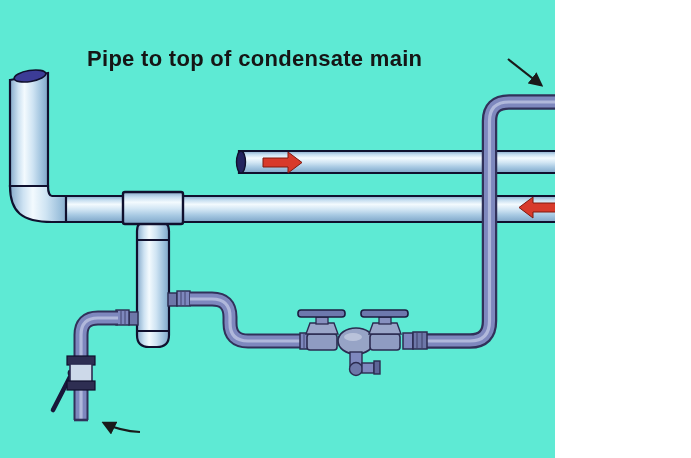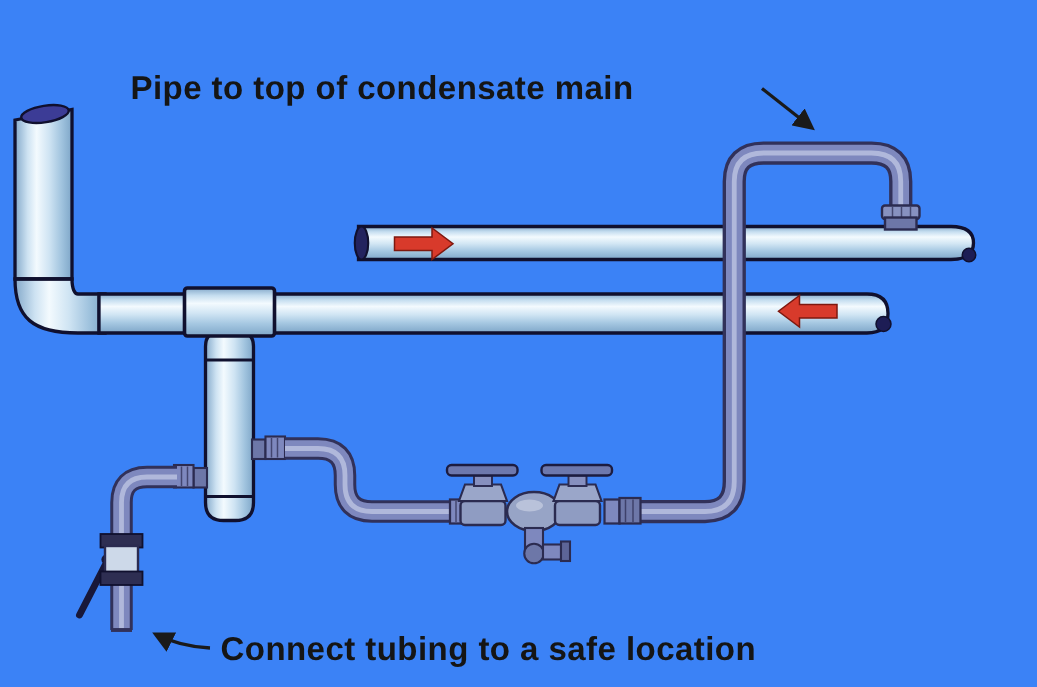--- a/index.html
+++ b/index.html
@@ -1,19 +1,19 @@
 <!DOCTYPE html>
 <html><head>
 <meta charset="utf-8">
 <style>
   html,body{margin:0;padding:0;}
   .stage{
     position:relative;
-    width:691px;height:458px;
-    background:#3b82f6;
+    width:555px;height:458px;
+    background:#5eead4;
     overflow:hidden;
     font-family:"Liberation Sans", sans-serif;
   }
   .stage svg{position:absolute;left:0;top:0;}
   .caption{
     position:absolute;
     font-weight:700;
     font-size:22px;
     letter-spacing:.3px;
     color:#151515;
@@ -174,15 +174,14 @@
         <line x1="417" y1="333" x2="417" y2="348" stroke="#2b2b50" stroke-width="1" opacity=".7"></line>
         <line x1="422" y1="333" x2="422" y2="348" stroke="#2b2b50" stroke-width="1" opacity=".7"></line>
       </g>
     </g>
 
     <polygon points="263,158 288,158 288,152 302,162.5 288,173 288,167 263,167" stroke="#7e180f" stroke-width="1" fill="#d83a2b"></polygon>
     <polygon points="558,203 533,203 533,197 519,207.5 533,218 533,212 558,212" stroke="#7e180f" stroke-width="1" fill="#d83a2b"></polygon>
   </svg>
 
   <div class="caption top">Pipe to top of condensate main</div>
-  <div class="caption bottom">Connect tubing to a safe location</div>
 
 </div>
 
 </body></html>

